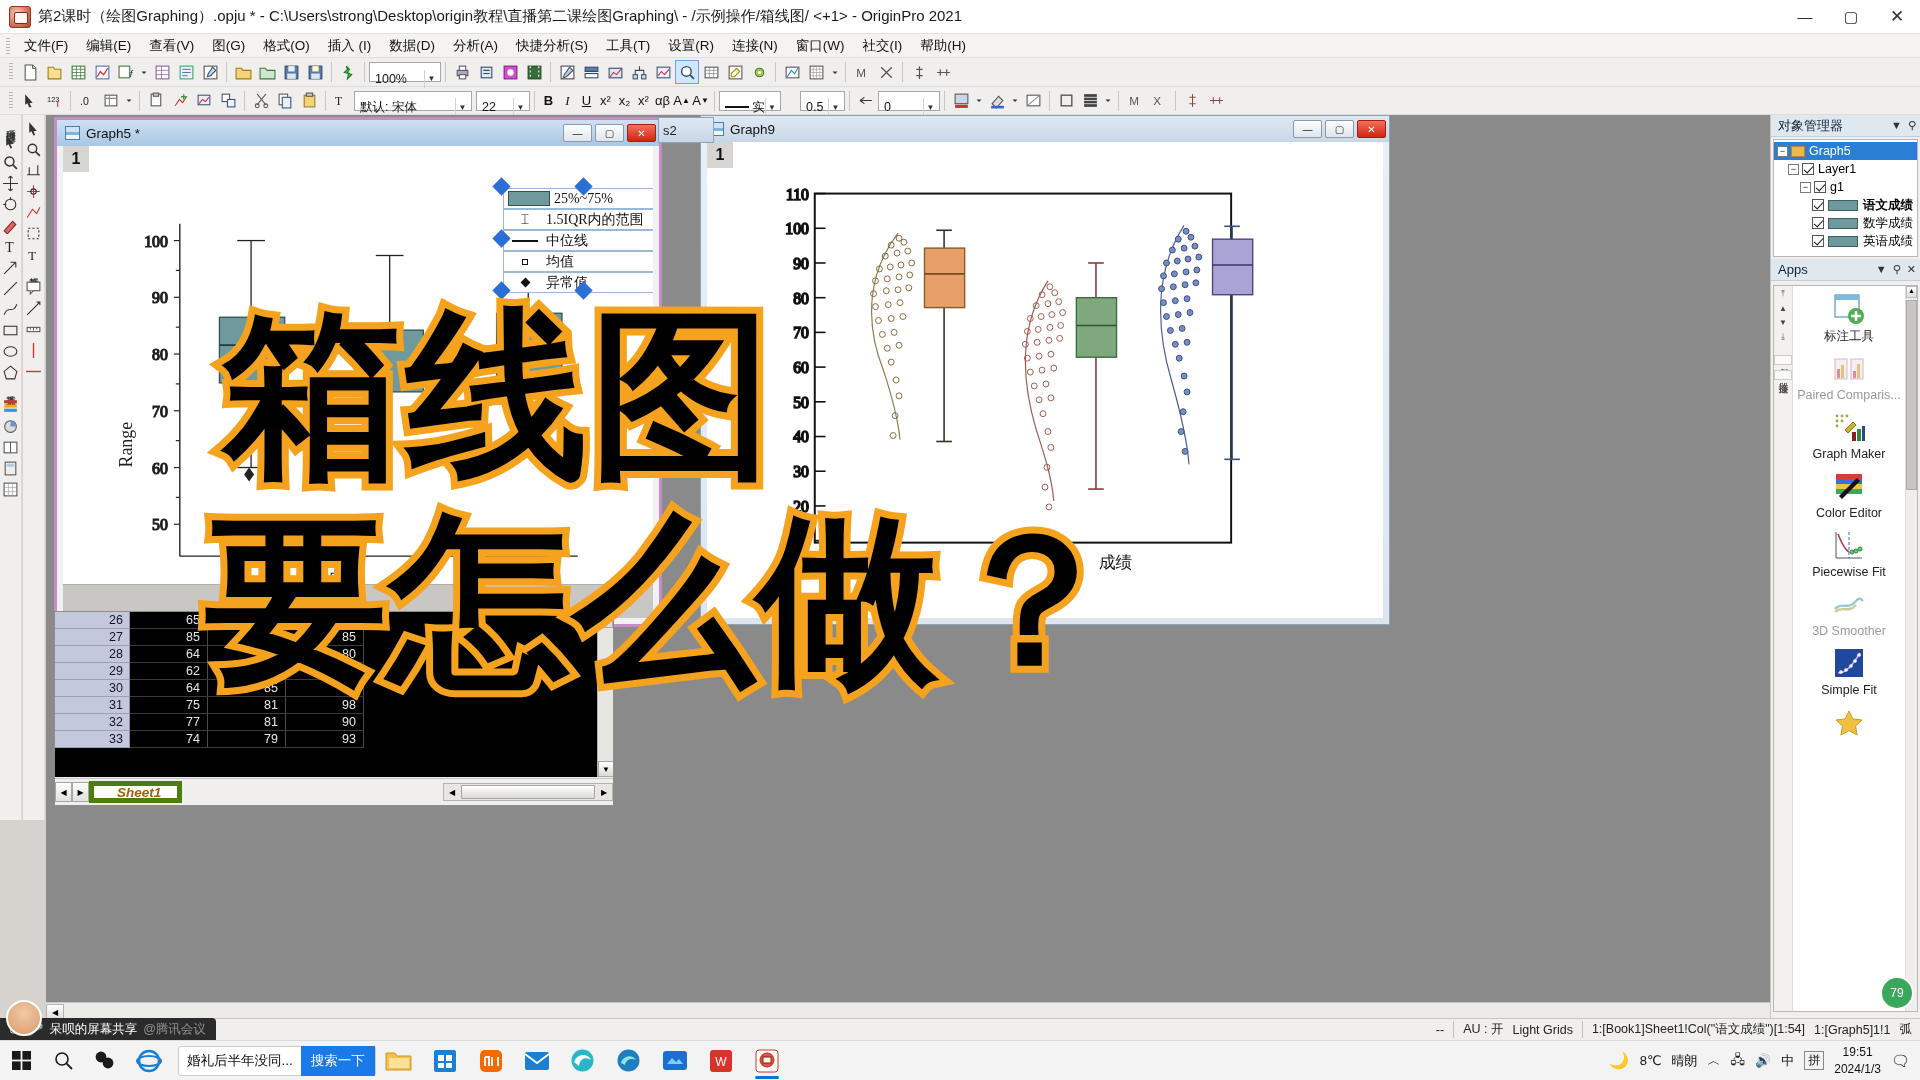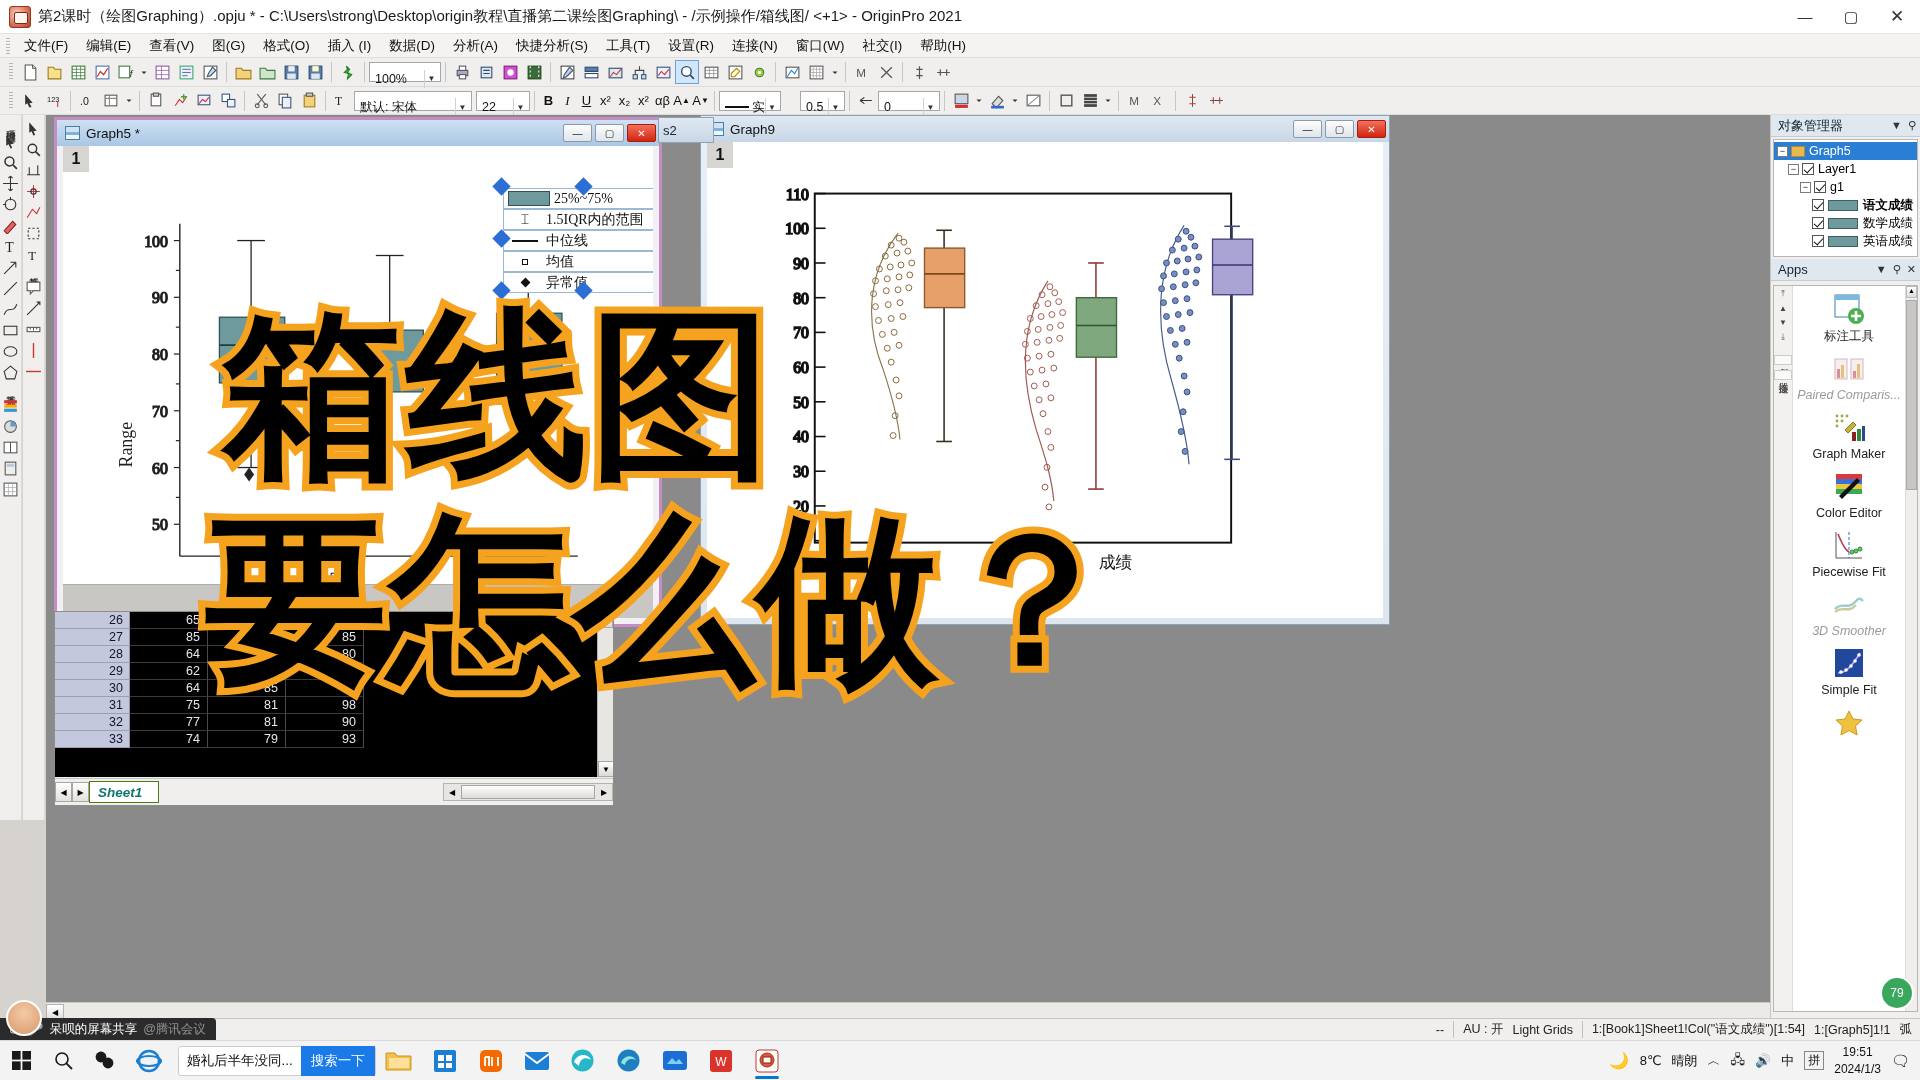--- a/index.html
+++ b/index.html
@@ -92,43 +92,43 @@
   .ws-row { display:flex; height:17px; font-size:12.5px; }
   .ws-row .rh { width:75px; background:#c3c8dc; color:#14142b; text-align:right;
       padding-right:6px; border-right:1px solid #8e92a8; border-bottom:1px solid #9ca0b4;
       line-height:17px; }
   .ws-row .cell { width:78px; color:#e8e8e8; text-align:right; padding-right:7px;
       border-right:1px solid #4b4b4b; border-bottom:1px solid #3a3a3a; line-height:17px; }
   #ws-tabbar { position:absolute; left:0; right:0; bottom:0; height:27px;
       background:#f0efee; display:flex; align-items:center; border-top:1px solid #c9c6c1; }
   .wsarrow { width:17px;height:20px;border:1px solid #a9a7a3;background:linear-gradient(#fff,#e3e1de);
       display:flex;align-items:center;justify-content:center;font-size:8px; }
-  .sheettab { background:#fff; border:1px solid #4d7c0f; height:22px; padding:0 16px 0 8px;
-      display:flex;align-items:center;font-size:13.5px;font-weight:bold;font-style:italic;color:#0f766e; }
+  .sheettab { background:#fff; border:5px solid #4d7c0f; height:22px; padding:0 16px 0 23px;
+      display:flex;align-items:center;font-size:13.5px;font-weight:bold;font-style:italic;color:#a16207; }
   
   #rdock { position:absolute; right:0; top:0; width:150px; bottom:0; background:#f0efee;
       border-left:1px solid #c9c6c1; }
   .dockhdr { height:22px; background:#dfe7ef; display:flex; align-items:center;
       padding:0 4px 0 7px; font-size:13px; color:#123; border-bottom:1px solid #c4ccd4; }
   .dockhdr .acts { margin-left:auto; display:flex; gap:6px; font-size:11px; color:#333; }
   .omtree { background:#fff; border:1px solid #b9b7b3; margin:2px; padding:2px 0;
       font-size:12.5px; }
   .trow { display:flex; align-items:center; height:18px; padding-left:2px; white-space:nowrap; }
   .trow.sel { background:#2a7fd4; color:#fff; }
   .expander { width:11px;height:11px;border:1px solid #7b7b7b;background:#fff;
       font-size:9px;line-height:9px;text-align:center;margin-right:3px;flex:none;color:#111; }
   .cbx { width:12px;height:12px;border:1px solid #555;background:#fff;margin-right:4px;
       flex:none;position:relative; }
   .cbx.on:after{content:"";position:absolute;left:3px;top:0px;width:4px;height:8px;
       border:solid #111;border-width:0 1.6px 1.6px 0;transform:rotate(42deg);}
   .folder { width:14px;height:11px;background:#e9b94e;border:1px solid #b8892a;margin-right:4px;flex:none;}
   .swatch { width:30px;height:11px;background:#6e9a9d;border:1px solid #3d5f61;margin-right:5px;flex:none;}
   .appitem { text-align:center; padding:6px 4px 2px; font-size:12.5px; color:#222;
       line-height:1.12; }
-  .appitem.dim { color:#9a9a9a;font-style:italic; }
+  .appitem.dim { color:#9a9a9a; }
   .appicon { width:34px;height:34px;margin:0 auto 3px; }
   
   #overlay { position:absolute; pointer-events:none; left:0; top:0; width:100%; height:100%; }
   .bigtxt { position:absolute; font-family:"DejaVu Sans","Liberation Sans",sans-serif;
       font-weight:bold; color:#000;
       -webkit-text-stroke:14px #F5A21E; paint-order: stroke fill;
       white-space:nowrap; letter-spacing:2px; }
   
   #statusbar { position:absolute; left:0; right:0; bottom:40px; height:22px; background:#f0efee;
       border-top:1px solid #c9c6c1; display:flex; align-items:center; justify-content:flex-end;

